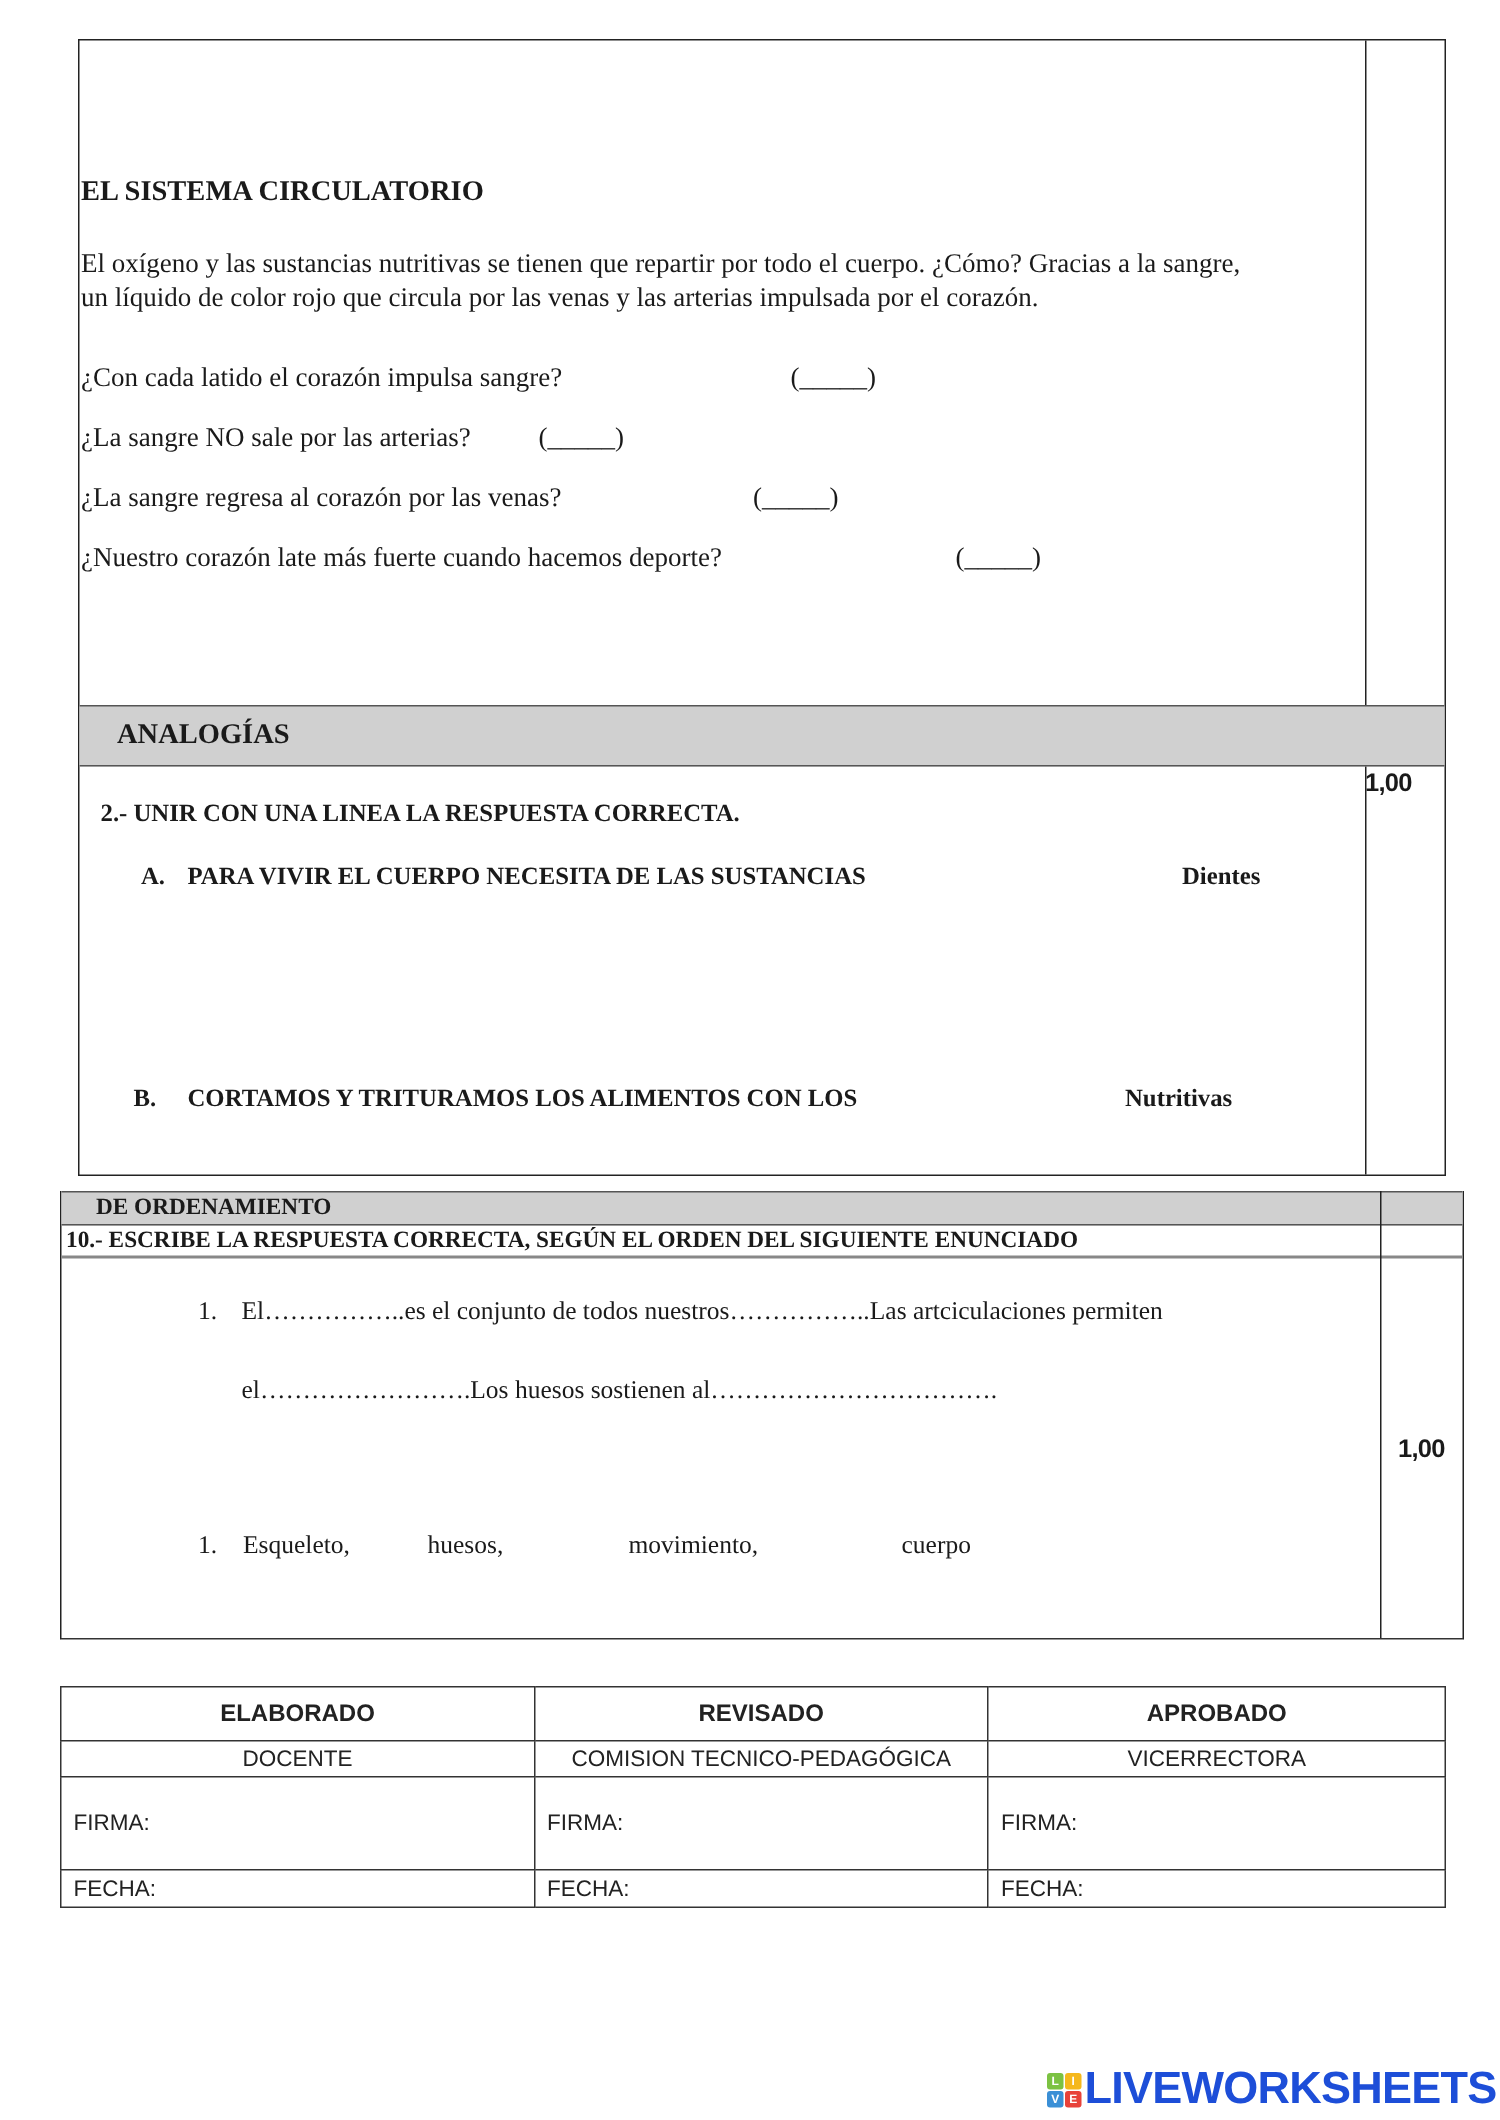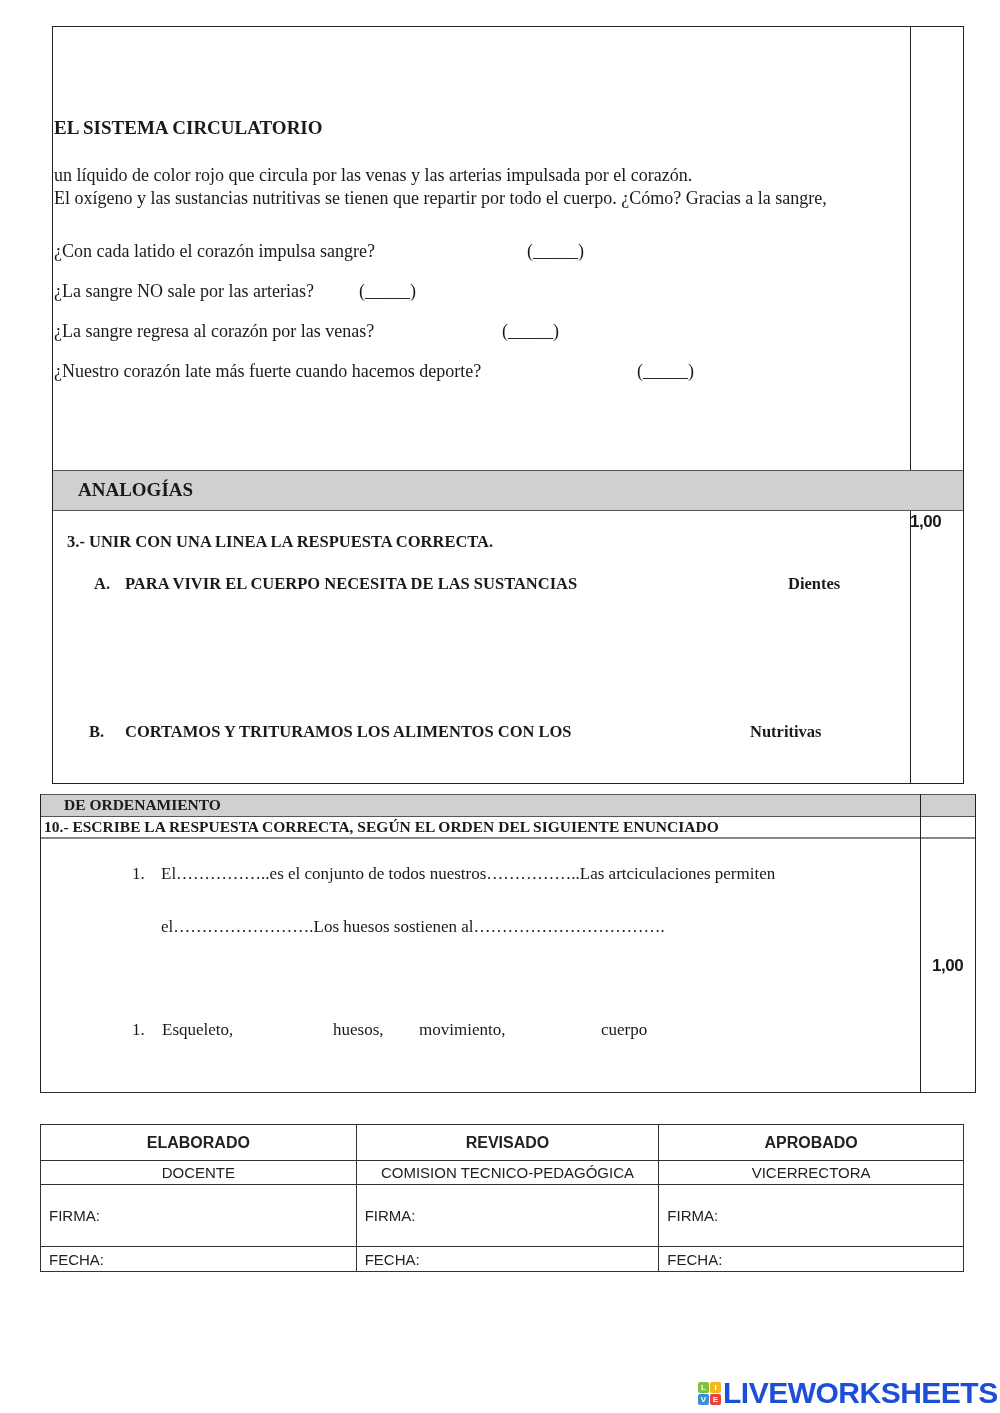--- a/index.html
+++ b/index.html
@@ -55,40 +55,40 @@
   <div class="vdiv"></div>
   <div class="analog-bar"></div>
 </div>
 
 <div class="abs q8-instr" style="left:53px; top:50px; width:860px;">
 </div>
 
 <div class="abs title-sc" style="left:54px; top:117px;">EL SISTEMA CIRCULATORIO</div>
 
 <div class="abs para" style="left:54px; top:164px; width:860px; white-space:nowrap;">
+  <div>El oxígeno y las sustancias nutritivas se tienen que repartir por todo el cuerpo. ¿Cómo? Gracias a la sangre,</div>
   <div>un líquido de color rojo que circula por las venas y las arterias impulsada por el corazón.</div>
-  <div>El oxígeno y las sustancias nutritivas se tienen que repartir por todo el cuerpo. ¿Cómo? Gracias a la sangre,</div>
 </div>
 
 <div class="abs q" style="left:54px; top:241px;">¿Con cada latido el corazón impulsa sangre?</div>
 <div class="abs q" style="left:527px; top:241px;">(_____)</div>
 
 <div class="abs q" style="left:54px; top:281px;">¿La sangre NO sale por las arterias?</div>
 <div class="abs q" style="left:359px; top:281px;">(_____)</div>
 
 <div class="abs q" style="left:54px; top:321px;">¿La sangre regresa al corazón por las venas?</div>
 <div class="abs q" style="left:502px; top:321px;">(_____)</div>
 
 <div class="abs q" style="left:54px; top:361px;">¿Nuestro corazón late más fuerte cuando hacemos deporte?</div>
 <div class="abs q" style="left:637px; top:361px;">(_____)</div>
 
 <div class="abs analog-title" style="left:78px; top:479px;">ANALOGÍAS</div>
 <div class="abs score" style="left:910px; top:512px;">1,00</div>
 
-<div class="abs q9" style="left:67px; top:532px;">3.- UNIR CON UNA LINEA LA RESPUESTA CORRECTA.</div>
+<div class="abs q9" style="left:67px; top:532px;">2.- UNIR CON UNA LINEA LA RESPUESTA CORRECTA.</div>
 
 <div class="abs opt" style="left:94px; top:574px;">A.</div>
 <div class="abs opt" style="left:125px; top:574px;">PARA VIVIR EL CUERPO NECESITA DE LAS SUSTANCIAS</div>
 <div class="abs opt" style="left:788px; top:574px;">Dientes</div>
 
 <div class="abs opt" style="left:89px; top:722px;">B.</div>
 <div class="abs opt" style="left:125px; top:722px;">CORTAMOS Y TRITURAMOS LOS ALIMENTOS CON LOS</div>
 <div class="abs opt" style="left:750px; top:722px;">Nutritivas</div>
 
 <div id="box2" class="abs">
@@ -101,21 +101,21 @@
 <div class="abs ord-h" style="left:44px; top:818px;">10.- ESCRIBE LA RESPUESTA CORRECTA, SEGÚN EL ORDEN DEL SIGUIENTE ENUNCIADO</div>
 
 <div class="abs ord-txt" style="left:132px; top:864px;">1.</div>
 <div class="abs ord-txt" style="left:161px; top:864px; white-space:nowrap;">El……………..es el conjunto de todos nuestros……………..Las artciculaciones permiten</div>
 <div class="abs ord-txt" style="left:161px; top:917px; white-space:nowrap;">el…………………….Los huesos sostienen al…………………………….</div>
 
 <div class="abs score" style="left:932px; top:956px;">1,00</div>
 
 <div class="abs ord-txt" style="left:132px; top:1020px;">1.</div>
 <div class="abs ord-txt" style="left:162px; top:1020px;">Esqueleto,</div>
-<div class="abs ord-txt" style="left:285px; top:1020px;margin-left:48px;">huesos,</div>
+<div class="abs ord-txt" style="left:285px; top:1020px;">huesos,</div>
 <div class="abs ord-txt" style="left:419px; top:1020px;">movimiento,</div>
 <div class="abs ord-txt" style="left:601px; top:1020px;">cuerpo</div>
 
 <table id="sig" class="abs">
   <colgroup>
       <col style="width:316px">
       <col style="width:303px">
       <col style="width:305px">
     </colgroup>
   <tbody>

